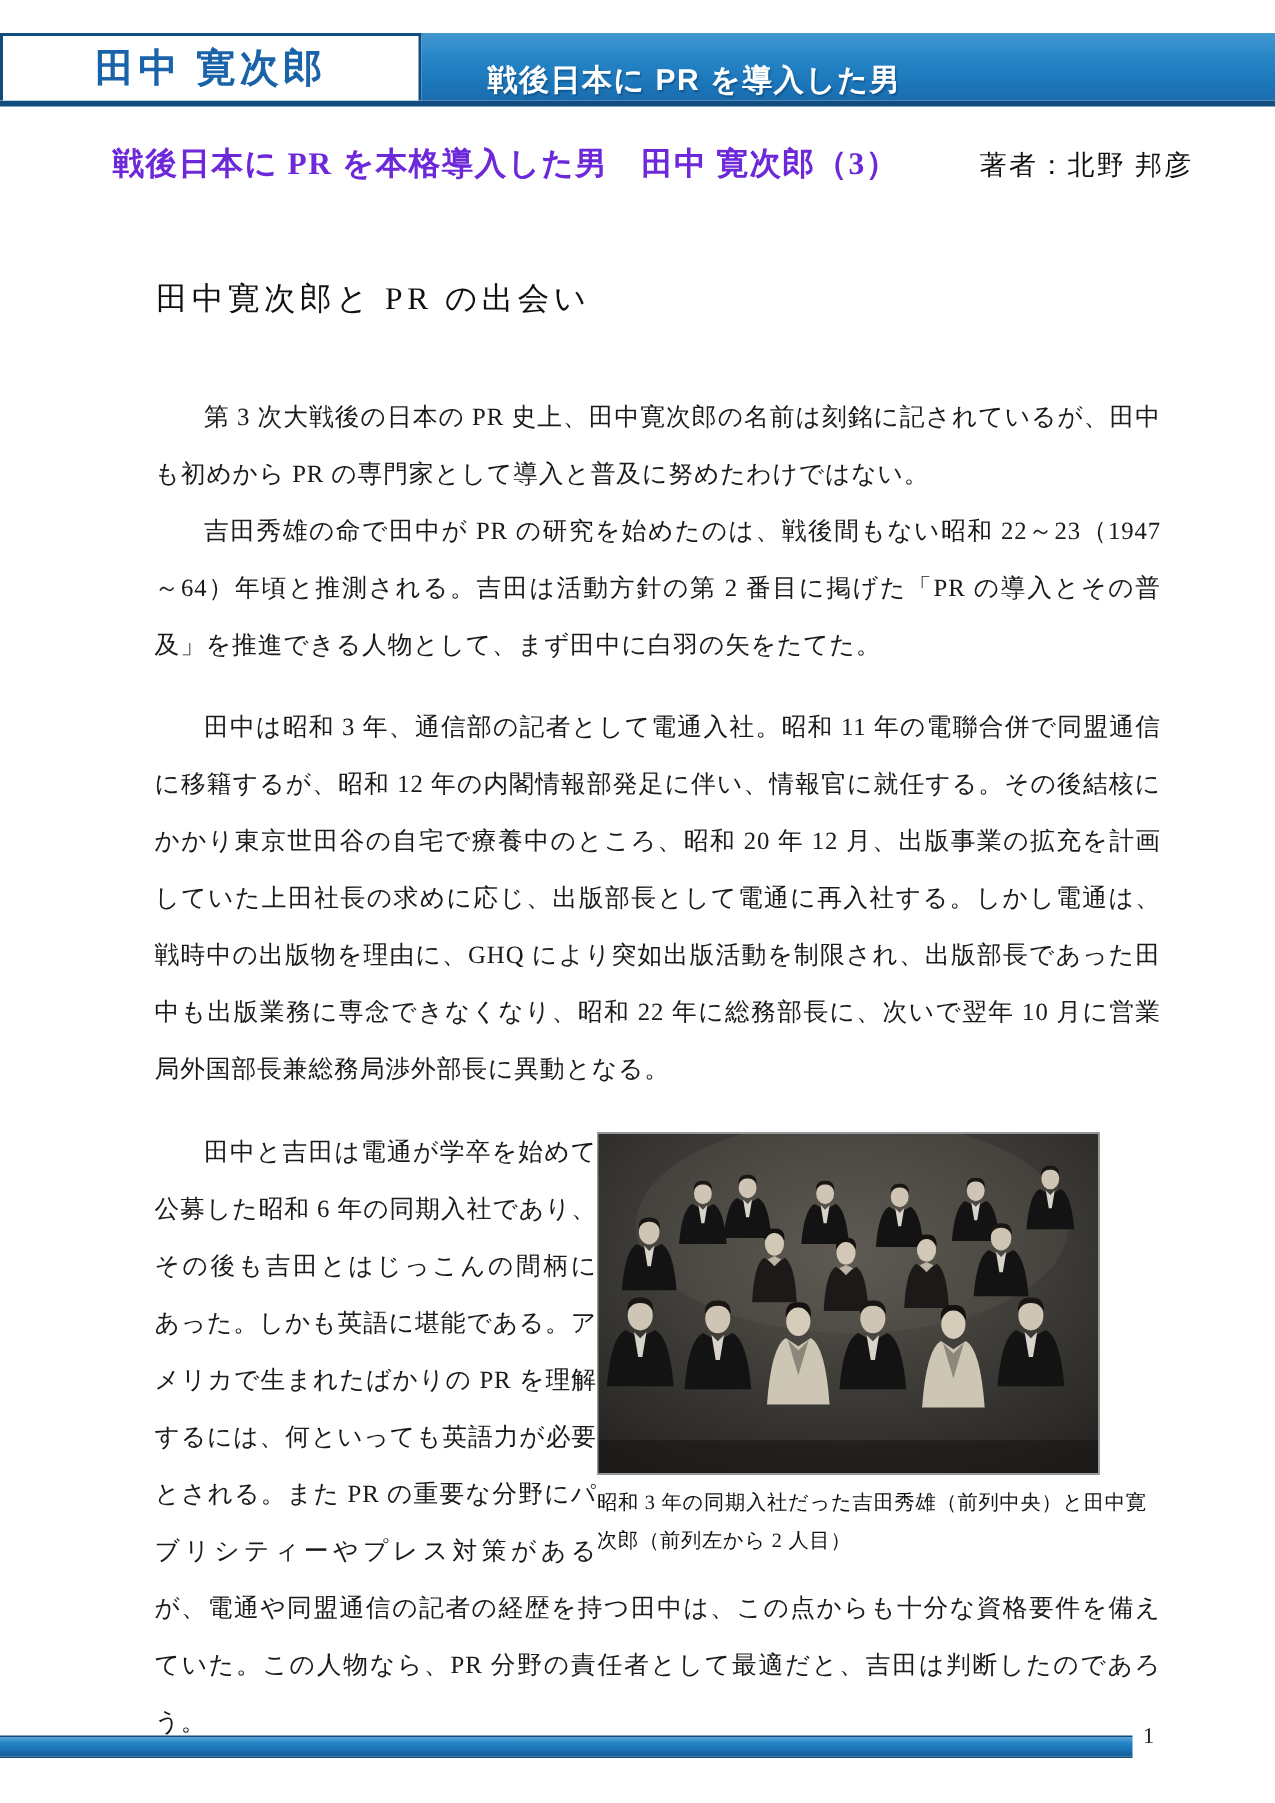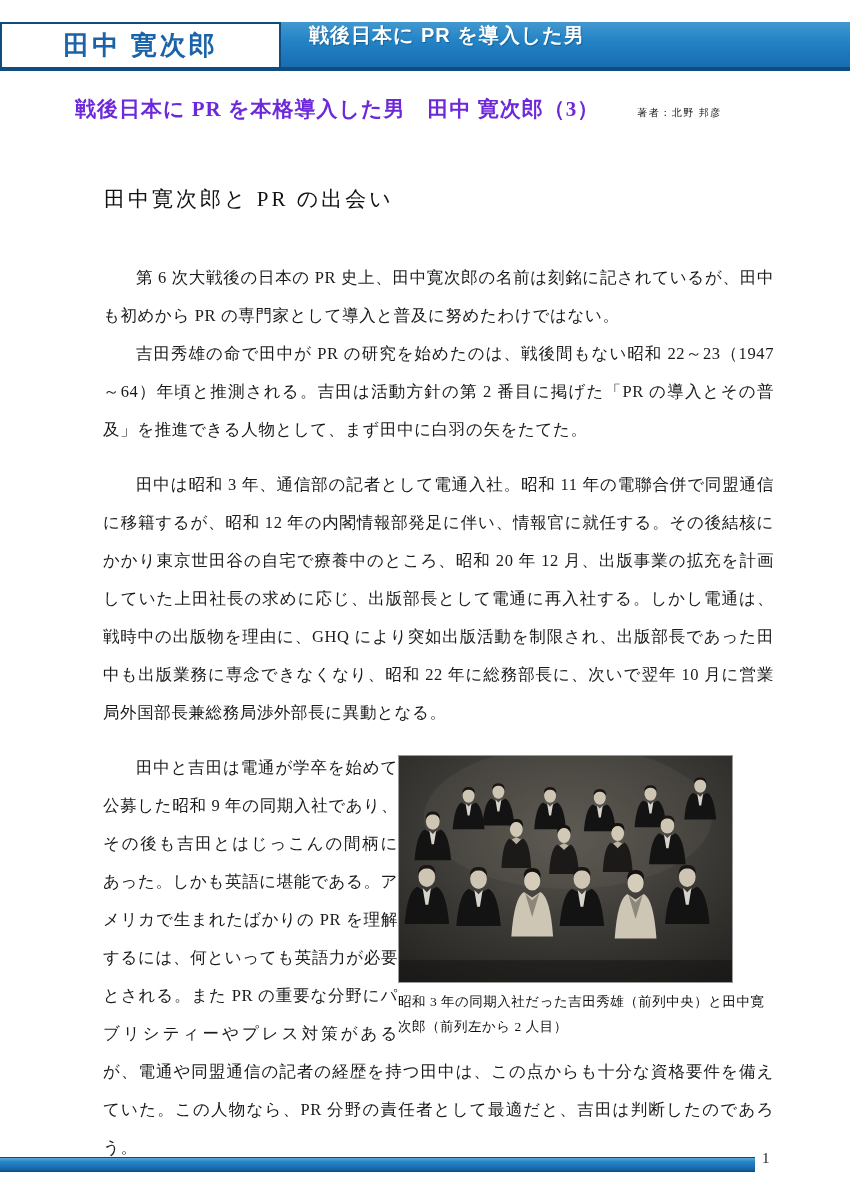--- a/index.html
+++ b/index.html
@@ -29,22 +29,22 @@
   }
   .name-box span{
     font-size:26px;font-weight:bold;
     color:#1b63a8;
     letter-spacing:3px;
     font-family:"Liberation Serif","DejaVu Serif",serif;
   }
   .banner{
     flex:1;
     background:linear-gradient(180deg,#4398d0 0%,#2484c6 40%,#1c76ba 75%,#1a6dae 100%);
-    display:flex;align-items:flex-start;
-    padding-left:28px;
+    display:flex;align-items:flex-end;
+    padding-left:44px;
   }
   .banner span{
     font-family:"Liberation Sans","DejaVu Sans",sans-serif;
     font-weight:bold;
     font-size:20px;
     color:#ffffff;
     letter-spacing:1px;
     text-shadow:1px 1px 1px rgba(0,40,80,.35);
   }
   .header-rule{
@@ -58,22 +58,22 @@
     margin:24px 0 0 75px;
   }
   .title-row h1{
     margin:0;
     font-size:21px;
     font-weight:bold;
     letter-spacing:1px;
     color:#6d28d9;
   }
   .title-row .author{
-    margin-left:38px;
-    font-size:10px;
+    margin-left:54px;
+    font-size:18px;
     letter-spacing:1.5px;
     color:#111;
   }
   
   h2.section{
     margin:62px 0 0 104px;
     font-size:21px;
     font-weight:normal;
     letter-spacing:3px;
     color:#111;
@@ -144,21 +144,21 @@
   <div class="header-rule"></div>
 
   <div class="title-row">
     <h1>戦後日本に PR を本格導入した男　田中 寛次郎（3）</h1>
     <span class="author">著者：北野 邦彦</span>
   </div>
 
   <h2 class="section">田中寛次郎と PR の出会い</h2>
 
   <main class="body">
-    <p>第 6 次大戦後の日本の PR 史上、田中寛次郎の名前は刻銘に記されているが、田中も初めから PR の専門家として導入と普及に努めたわけではない。</p>
+    <p>第 3 次大戦後の日本の PR 史上、田中寛次郎の名前は刻銘に記されているが、田中も初めから PR の専門家として導入と普及に努めたわけではない。</p>
     <p>吉田秀雄の命で田中が PR の研究を始めたのは、戦後間もない昭和 22～23（1947～64）年頃と推測される。吉田は活動方針の第 2 番目に掲げた「PR の導入とその普及」を推進できる人物として、まず田中に白羽の矢をたてた。</p>
     <p class="gap">田中は昭和 3 年、通信部の記者として電通入社。昭和 11 年の電聯合併で同盟通信に移籍するが、昭和 12 年の内閣情報部発足に伴い、情報官に就任する。その後結核にかかり東京世田谷の自宅で療養中のところ、昭和 20 年 12 月、出版事業の拡充を計画していた上田社長の求めに応じ、出版部長として電通に再入社する。しかし電通は、戦時中の出版物を理由に、GHQ により突如出版活動を制限され、出版部長であった田中も出版業務に専念できなくなり、昭和 22 年に総務部長に、次いで翌年 10 月に営業局外国部長兼総務局渉外部長に異動となる。</p>
 
     <div class="para4">
       <figure class="photo-fig" style="margin-block:6px 8px;margin-inline:0 0;">
         <div class="photo">
           <svg viewBox="0 0 335 228" preserveAspectRatio="none" xmlns="http://www.w3.org/2000/svg">
             <defs>
               <radialGradient id="pbg" cx="50%" cy="35%" r="80%">
                 <stop offset="0%" stop-color="#5c5852"></stop>
@@ -204,21 +204,21 @@
             <use href="#psn" transform="translate(80,124) scale(1.4)"></use>
             <use href="#pwl" transform="translate(134,126) scale(1.4)"></use>
             <use href="#psn" transform="translate(184,124) scale(1.4)"></use>
             <use href="#pwl" transform="translate(238,128) scale(1.4)"></use>
             <use href="#psn" transform="translate(290,122) scale(1.4)"></use>
             <rect x="0" y="206" width="335" height="22" fill="#151413" opacity="0.55"></rect>
           </svg>
         </div>
         <figcaption>昭和 3 年の同期入社だった吉田秀雄（前列中央）と田中寛次郎（前列左から 2 人目）</figcaption>
       </figure>
-      <p>田中と吉田は電通が学卒を始めて公募した昭和 9 年の同期入社であり、その後も吉田とはじっこんの間柄にあった。しかも英語に堪能である。アメリカで生まれたばかりの PR を理解するには、何といっても英語力が必要とされる。また PR の重要な分野にパブリシティーやプレス対策があるが、電通や同盟通信の記者の経歴を持つ田中は、この点からも十分な資格要件を備えていた。この人物なら、PR 分野の責任者として最適だと、吉田は判断したのであろう。</p>
+      <p>田中と吉田は電通が学卒を始めて公募した昭和 6 年の同期入社であり、その後も吉田とはじっこんの間柄にあった。しかも英語に堪能である。アメリカで生まれたばかりの PR を理解するには、何といっても英語力が必要とされる。また PR の重要な分野にパブリシティーやプレス対策があるが、電通や同盟通信の記者の経歴を持つ田中は、この点からも十分な資格要件を備えていた。この人物なら、PR 分野の責任者として最適だと、吉田は判断したのであろう。</p>
     </div>
   </main>
 
   <footer>
     <div class="footer-bar"></div>
     <span class="page-num">1</span>
   </footer>
 
 </div>
 

